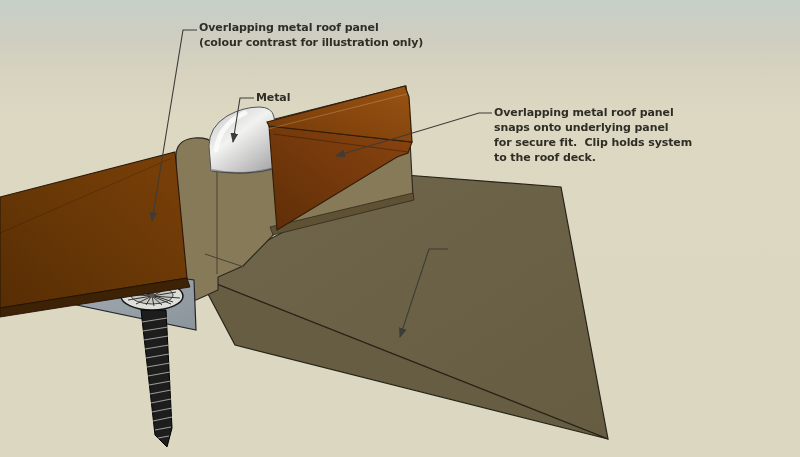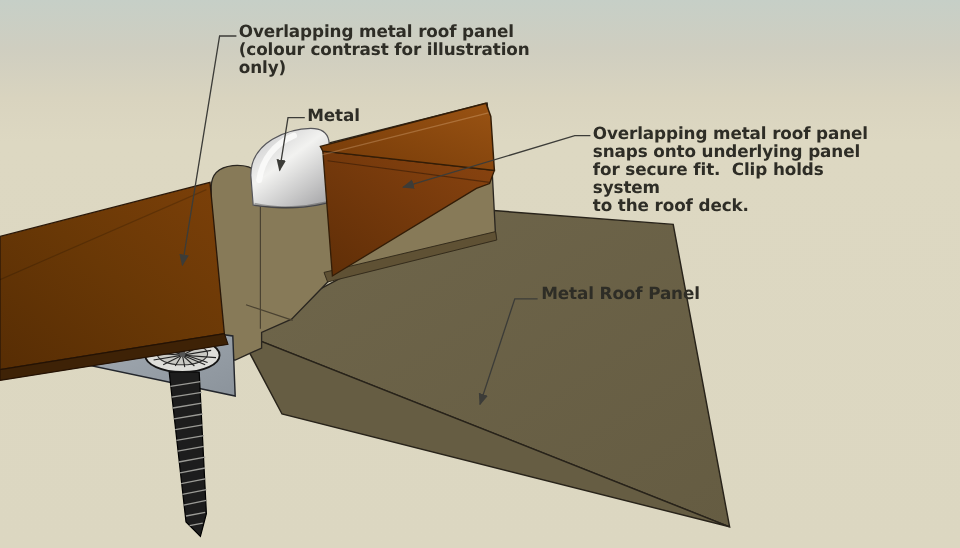--- a/index.html
+++ b/index.html
@@ -7,21 +7,21 @@
     position:relative;
     width:800px;height:457px;
     overflow:hidden;
     background:linear-gradient(180deg,#c6cfc7 0%,#cfcec0 9%,#d9d4bf 18%,#ddd8c2 26%,#dcd7c1 100%);
     font-family:"DejaVu Sans","Liberation Sans",sans-serif;
   }
   .stage svg{position:absolute;left:0;top:0;width:800px;height:457px;}
   .lbl{
     position:absolute;
     font-weight:700;
-    font-size:14px;
+    font-size:11px;
     line-height:15px;
     letter-spacing:-0.1px;
     color:#2e2d26;
     white-space:pre-wrap;
   }
   #lbl-overlap-note{left:199px;top:20px;width:280px;}
   #lbl-clip{left:256px;top:90px;}
   #lbl-snap-note{left:494px;top:105px;width:240px;}
   #lbl-metal-roof{left:451px;top:238px;}
 </style>
@@ -141,14 +141,13 @@
   <div class="lbl" id="lbl-overlap-note">Overlapping metal roof panel
 (colour contrast for illustration only)</div>
 
   <div class="lbl" id="lbl-clip">Metal</div>
 
   <div class="lbl" id="lbl-snap-note">Overlapping metal roof panel
 snaps onto underlying panel
 for secure fit.  Clip holds system
 to the roof deck.</div>
 
-  <div class="lbl" id="lbl-metal-roof">Metal Roof Panel</div>
 </div>
 
 </body></html>

